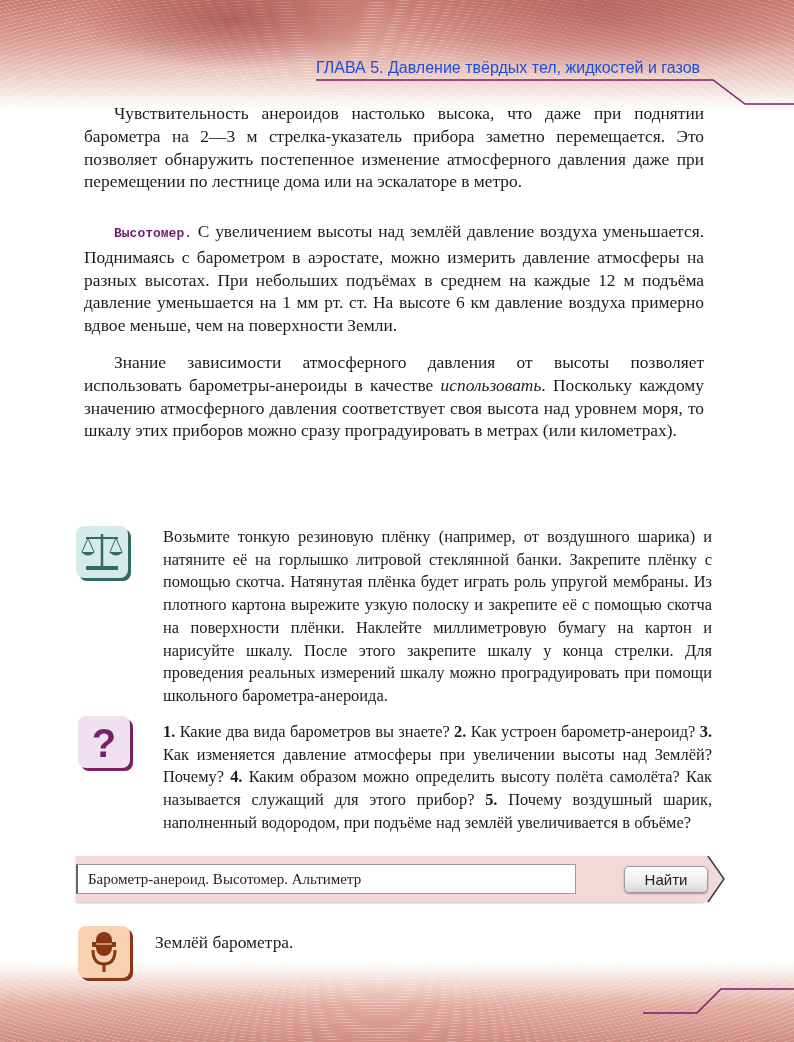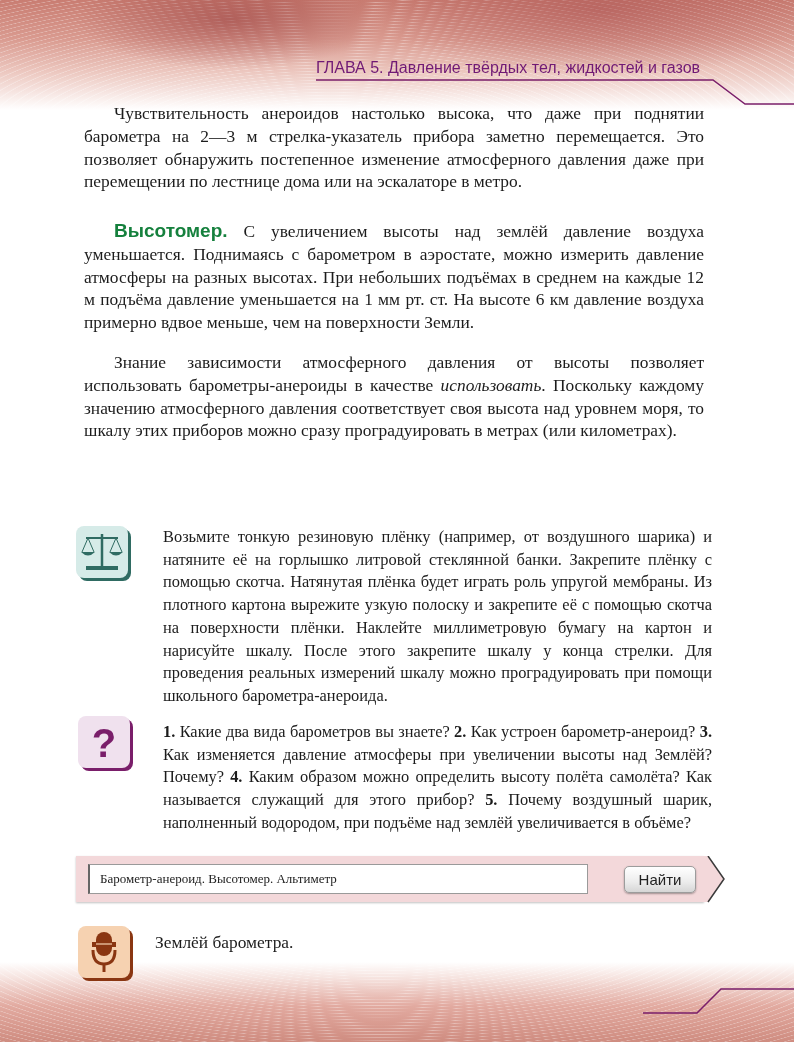--- a/index.html
+++ b/index.html
@@ -19,52 +19,52 @@
   }
   .bg-bottom {
     position:absolute; left:0; bottom:0; width:794px; height:80px;
     background:
       repeating-radial-gradient(ellipse at 380px -40px, rgba(255,255,255,0) 0px, rgba(255,255,255,0) 7px, rgba(255,255,255,0.35) 8px, rgba(255,255,255,0) 10px),
       linear-gradient(0deg, #cf8c80 0%, #e2aaa0 45%, #f6e3df 80%, #ffffff 100%);
   }
   .chapter-header {
     position:absolute; left:316px; top:59px;
     font-family:"Liberation Sans","DejaVu Sans",sans-serif;
-    font-size:16px; color:#701a75; white-space:nowrap;
+    font-size:16px; color:#1d4ed8; white-space:nowrap;
   }
   .header-rule { position:absolute; left:0; top:0; }
   .text-block {
     position:absolute; left:68px; width:652px;
     font-size:17.4px; line-height:22.8px; text-align:justify;
   }
   .text-block p { margin:16px; text-indent:30px; }
-  .lead { color:#15803d; font-weight:bold; font-family:Liberation Sans, sans-serif; font-size:19px; }
+  .lead { color:#701a75; font-weight:bold; font-family:Liberation Mono, monospace; font-size:13px; }
   .side-block {
     position:absolute; left:155px; width:565px;
     font-size:16.4px; line-height:22.7px; text-align:justify;
   }
   .side-block p { margin:8px; }
   .icon-box {
     position:absolute; width:52px; height:52px; border-radius:8px;
   }
   .search-bar {
     position:absolute; left:76px; top:856px; width:628px; height:46px;
     background:#f3d8da;
     box-shadow:0 1px 2px rgba(0,0,0,0.25);
   }
   .search-arrow { position:absolute; left:700px; top:856px; }
   .search-input {
-    position:absolute; left:88px; top:864px; width:500px; height:30px;
+    position:absolute; left:76px; top:864px; width:500px; height:30px;
     background:#fff; border:1px solid #9a9a9a; border-left:2px solid #666;
     box-sizing:border-box; padding:0 10px;
-    font-family:"Liberation Serif","DejaVu Serif",serif; font-size:13px;
+    font-family:"Liberation Serif","DejaVu Serif",serif; font-size:15px;
     line-height:28px; color:#222;
   }
   .search-button {
-    position:absolute; left:624px; top:866px; width:72px; height:27px;
+    position:absolute; left:624px; top:866px; width:84px; height:27px;
     background:linear-gradient(180deg,#ffffff 0%,#ececec 60%,#d6d6d6 100%);
     border:1px solid #9c9c9c; border-radius:5px;
     box-shadow:0 1px 2px rgba(0,0,0,0.35);
     font-family:"Liberation Sans","DejaVu Sans",sans-serif; font-size:15px;
     color:#222; text-align:center; line-height:26px; box-sizing:border-box;
   }
   .audio-label {
     position:absolute; left:155px; top:932px; font-size:17.4px;
   }
   .page-number {

